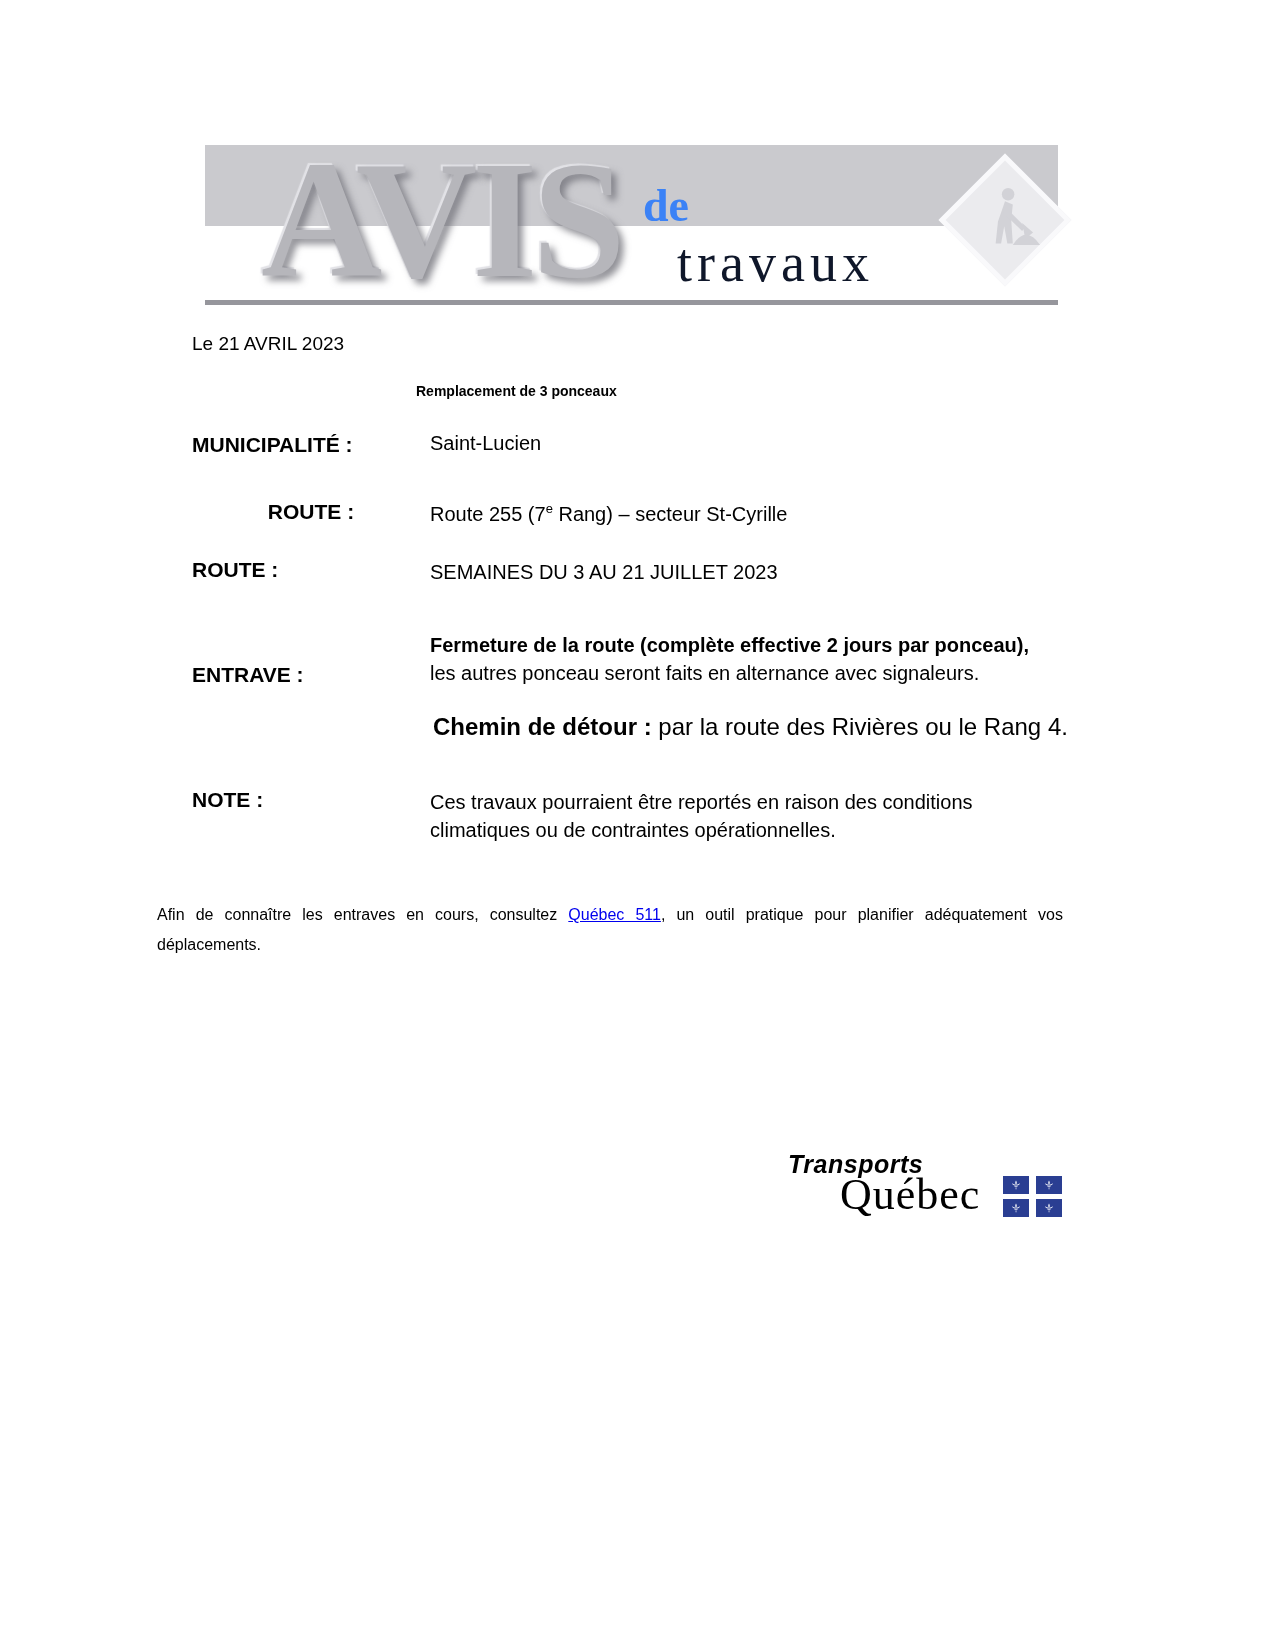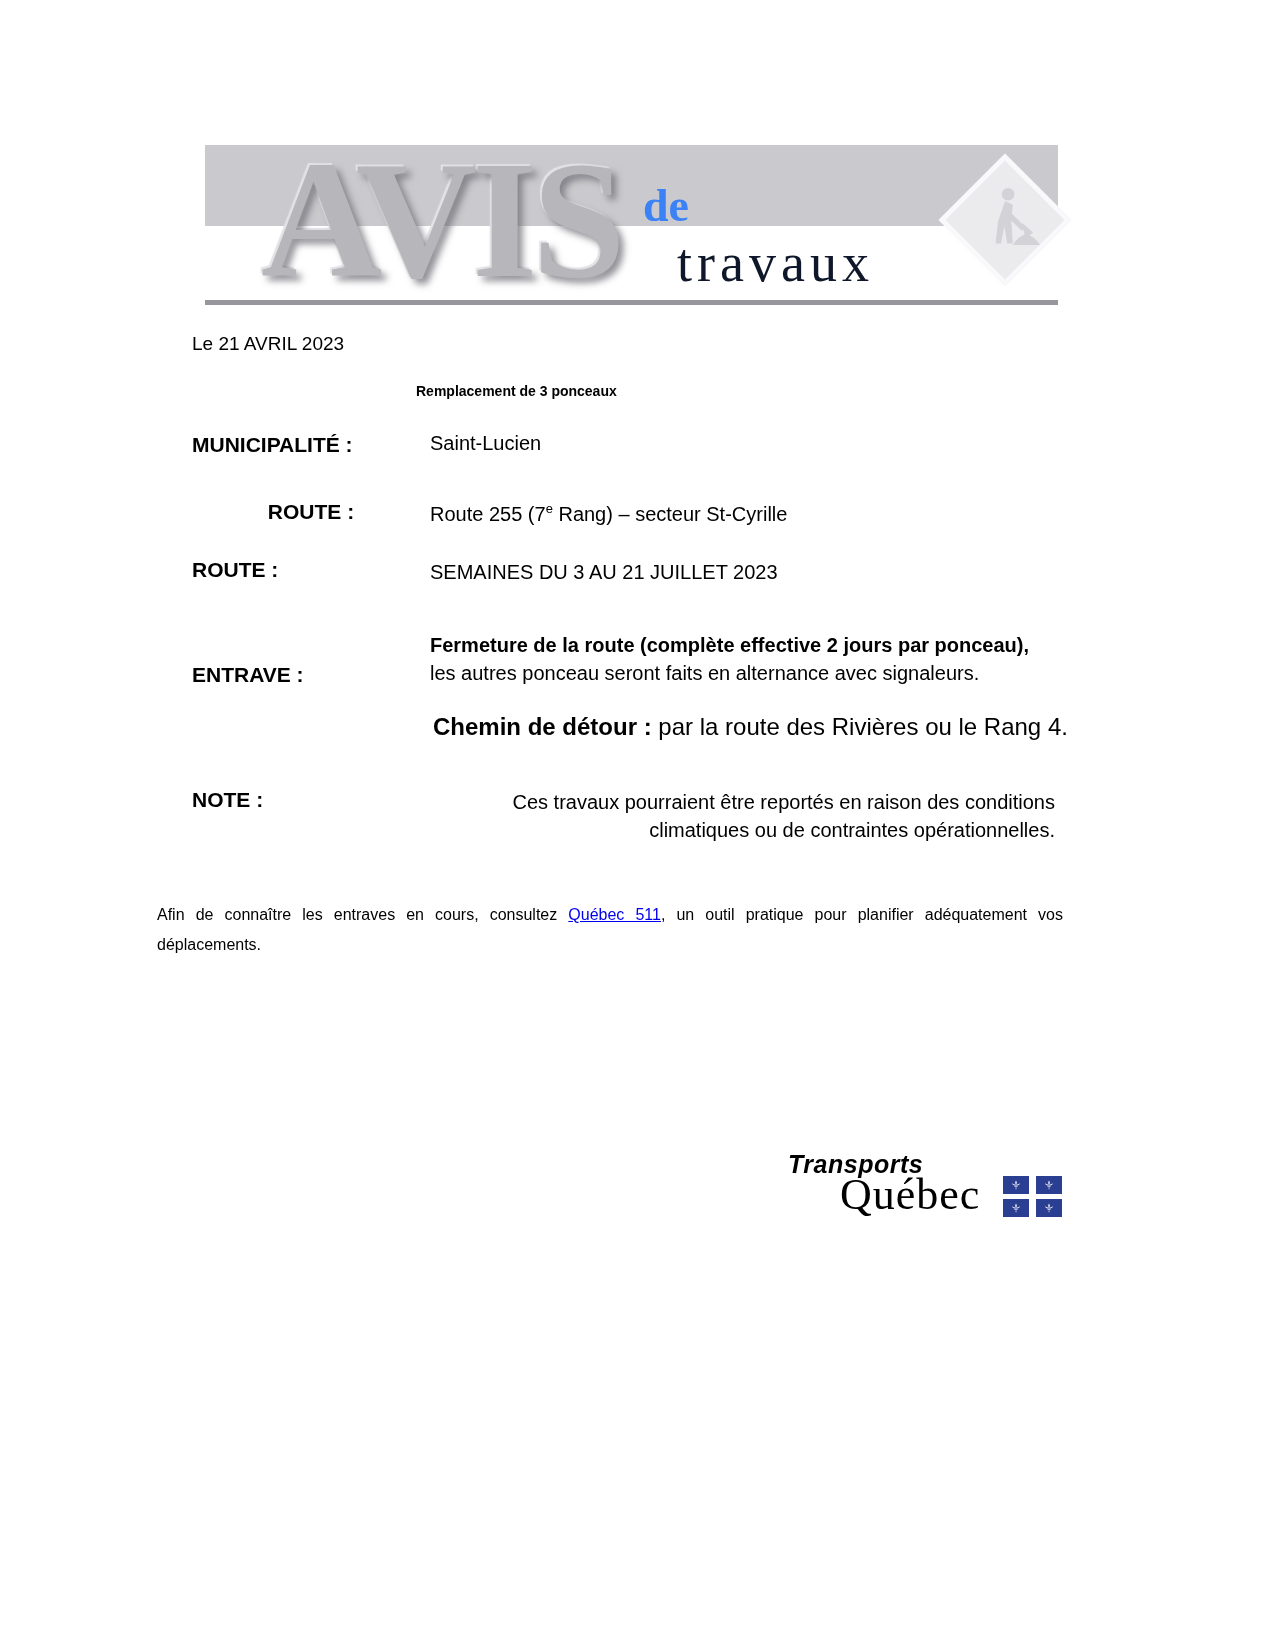--- a/index.html
+++ b/index.html
@@ -103,21 +103,21 @@
     font-size: 20px;
     line-height: 28px;
   }
   .row-municipality { top: 433px; }
   .row-municipality .row-value { margin-top: -4px; }
   .row-route { top: 500px; text-align: center; }
   .row-dates  { top: 558px; }
   .row-entrave { top: 631px; align-items: flex-end; }
   .row-entrave .row-value { width: 605px; }
   .row-note { top: 788px; }
-  .row-note .row-value { width: 625px; text-align: right; }
+  .row-note .row-value { width: 625px; }
   .detour-line {
     position: absolute;
     left: 433px; top: 713px;
     font-size: 24px;
   }
   .bold { font-weight: bold; }
   .sup-e { font-size: 13px; vertical-align: super; line-height: 0; }
 
   .footer-para {
     position: absolute;

